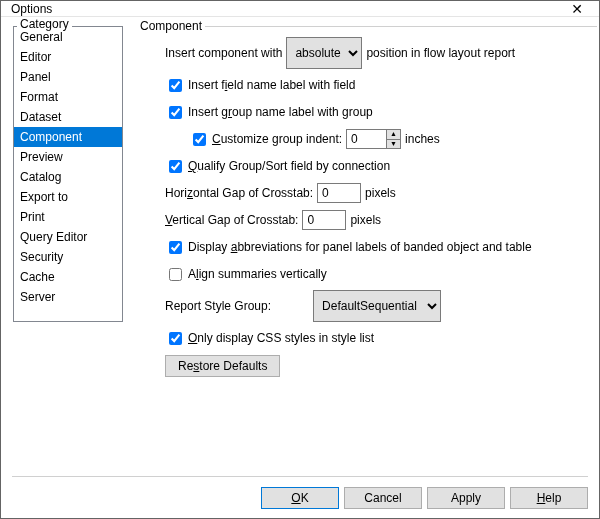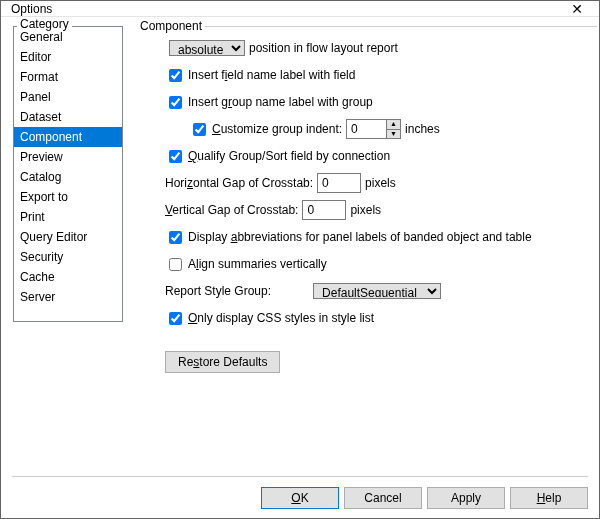--- a/index.html
+++ b/index.html
@@ -77,21 +77,21 @@
     padding-left: 28px;
   }
   .row.indent2 { padding-left: 52px; }
   .row .cb {
     width: 13px; height: 13px;
     margin-right: 6px;
     flex-shrink: 0;
   }
   .row label { cursor: default; }
   .sel {
-    height: 16px;
+    height: 32px;
     font-size: 12px;
     border: 1px solid #7a7a7a;
     background: #e1e1e1;
     padding: 1px 4px;
     margin: 0 4px;
   }
   .sel-wide { min-width: 128px; margin-left: 42px; }
   .num {
     width: 44px; height: 20px;
     font-size: 12px;
@@ -125,21 +125,21 @@
   .btn {
     height: 22px;
     min-width: 78px;
     font-size: 12px;
     border: 1px solid #adadad;
     background: #e1e1e1;
     padding: 0 12px;
     cursor: default;
   }
   .btn.default { border: 1px solid #0078d7; }
-  .restore-row { padding-left: 28px; margin-top: 22px; }
+  .restore-row { padding-left: 28px; margin-top: 6px; }
   .button-bar {
     position: absolute;
     bottom: 10px; left: 12px; right: 12px;
     border-top: 1px solid #d0d0d0;
     padding-top: 10px;
     display: flex;
     justify-content: flex-end;
     gap: 5px;
   }
   .button-bar .btn { min-width: 78px; }
@@ -154,39 +154,40 @@
     <span>✕</span>
   </div>
 </div>
 
 <div class="content">
   <div class="cat-group">
     <span class="group-label">Category</span>
     <div class="cat-list" id="cat-list">
         <div class="cat-item">General</div>
         <div class="cat-item">Editor</div>
+        <div class="cat-item">Panel</div>
         <div class="cat-item">Format</div>
-        <div class="cat-item">Panel</div>
         <div class="cat-item">Dataset</div>
         <div class="cat-item selected">Component</div>
         <div class="cat-item">Preview</div>
         <div class="cat-item">Catalog</div>
         <div class="cat-item">Export to</div>
         <div class="cat-item">Print</div>
         <div class="cat-item">Query Editor</div>
         <div class="cat-item">Security</div>
         <div class="cat-item">Cache</div>
         <div class="cat-item">Server</div>
       </div>
   </div>
 
   <div class="comp-group">
     <span class="group-label">Component</span>
 
     <div class="row">
+      <span>Insert component with</span>
       <select class="sel">
         <option>absolute</option>
       </select>
       <span>position in flow layout report</span>
     </div>
 
     <div class="row">
       <input type="checkbox" class="cb" checked="" style="">
       <label>Insert f<u>i</u>eld name label with field</label>
     </div>

